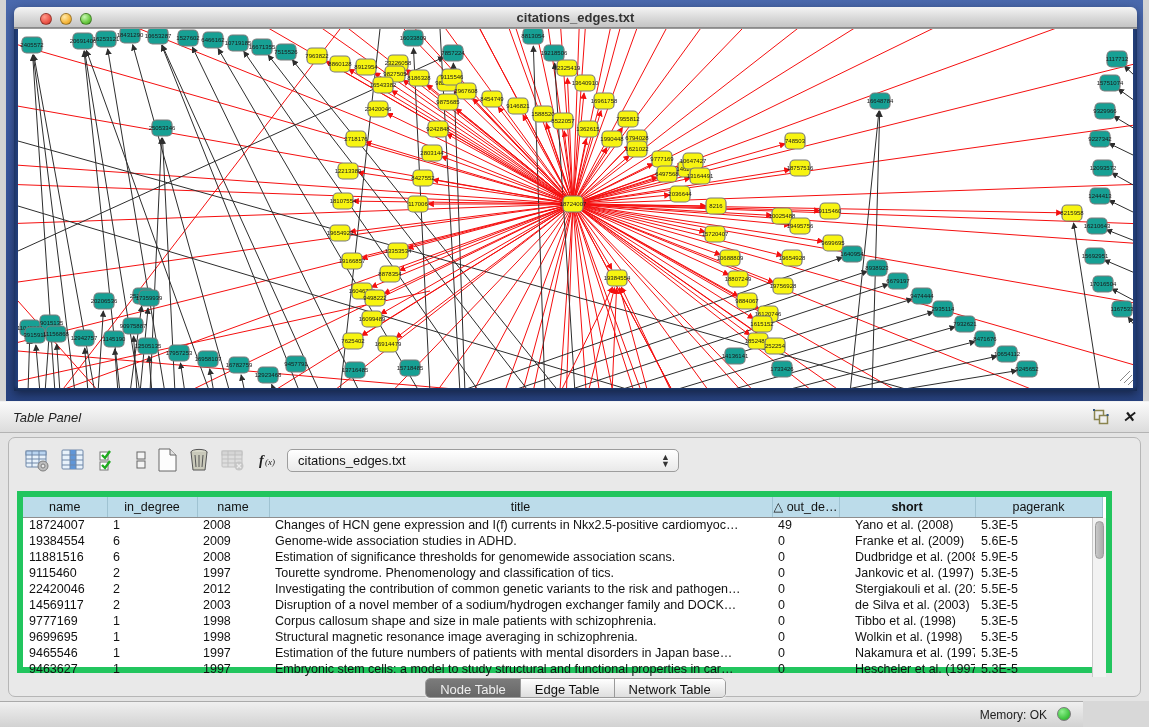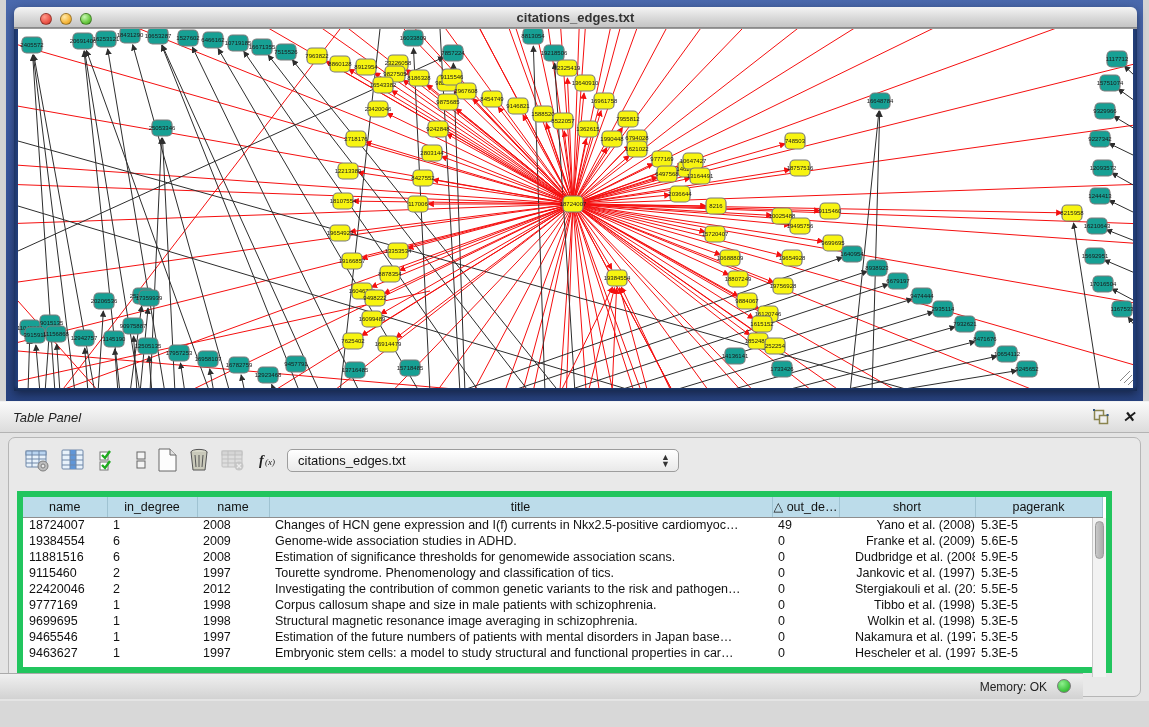--- a/index.html
+++ b/index.html
@@ -59,39 +59,39 @@
 
   
   #node-table-wrap { position:absolute; left:8px; top:53px; width:1095px; height:182px;
     border:6px solid #22c55e; background:#fff; }
   table { border-collapse:collapse; table-layout:fixed; width:1079px; }
   th { background:#bcdcea; font-weight:normal; font-size:12.5px; color:#111;
     height:20px; border-right:1px solid #9fc3d2; border-bottom:1px solid #8e8e8e;
     overflow:hidden; white-space:nowrap; }
   td { font-size:12.5px; color:#111; height:16px; padding:0 0 0 6px;
     overflow:hidden; white-space:nowrap; }
-  td.short-cell { padding-left:16px;text-align:right; }
+  td.short-cell { padding-left:16px; }
   #v-scroll { position:absolute; right:0; top:21px; width:14px; height:159px;
     background:#f2f2f2; border-left:1px solid #c9c9c9; }
   #v-thumb { position:absolute; left:2px; top:3px; width:9px; height:38px;
     background:linear-gradient(90deg,#c9c9c9,#ababab); border-radius:5px;
     border:1px solid #9a9a9a; }
 
   
   #table-tabs { position:absolute; left:0; top:240px; width:1133px; text-align:center; }
   #seg { display:inline-flex; border:1px solid #9a9a9a; border-radius:5px; overflow:hidden;
     box-shadow:0 1px 1px rgba(255,255,255,.8); }
   .seg-item { font-size:13px; padding:3px 14px 0 14px; cursor:pointer;
     background:linear-gradient(180deg,#ffffff,#dedede); color:#111;
     border-right:1px solid #9a9a9a; }
   .seg-item:last-child { border-right:none; }
   .seg-item.active { background:linear-gradient(180deg,#7b7b7b,#676767); color:#efefef; }
 
   
-  #status-bar { position:absolute; left:0; top:673px; width:1083px; height:26px;
+  #status-bar { position:absolute; left:0; top:701px; width:1083px; height:26px;
     background:linear-gradient(180deg,#f0f0f0,#d2d2d2); border-top:1px solid #aaa; }
   #memory-status { position:absolute; right:36px; top:6px; font-size:12px; color:#222; }
   #memory-indicator { position:absolute; right:12px; top:5px; width:14px; height:14px;
     border-radius:50%; border:1px solid #7a7a7a;
     background:radial-gradient(circle at 35% 30%, #8ef08e, #3ec43e 65%, #2da32d); }
 </style>
 </head>
 <body>
 <div id="app">
 
@@ -862,21 +862,21 @@
 
       <div id="node-table-wrap">
         <table id="data-table">
           <thead>
               <tr id="head-row">
                 <th style="width: 84px;">name</th>
                 <th style="width: 90px;">in_degree</th>
                 <th style="width: 72px;">name</th>
                 <th style="width: 503px;">title</th>
                 <th style="width: 67px;">△ out_de…</th>
-                <th style="width: 136px;">short</th>
+                <th style="width: 136px; font-weight: bold;">short</th>
                 <th style="width: 127px;">pagerank</th>
               </tr>
             </thead>
           <tbody id="body-rows">
               <tr>
                 <td>18724007</td>
                 <td>1</td>
                 <td>2008</td>
                 <td>Changes of HCN gene expression and I(f) currents in Nkx2.5-positive cardiomyoc…</td>
                 <td>49</td>
@@ -913,20 +913,29 @@
               <tr>
                 <td>22420046</td>
                 <td>2</td>
                 <td>2012</td>
                 <td>Investigating the contribution of common genetic variants to the risk and pathogen…</td>
                 <td>0</td>
                 <td class="short-cell">Stergiakouli et al. (2012)</td>
                 <td>5.5E-5</td>
               </tr>
               <tr>
+                <td>14569117</td>
+                <td>2</td>
+                <td>2003</td>
+                <td>Disruption of a novel member of a sodium/hydrogen exchanger family and DOCK…</td>
+                <td>0</td>
+                <td class="short-cell">de Silva et al. (2003)</td>
+                <td>5.3E-5</td>
+              </tr>
+              <tr>
                 <td>9777169</td>
                 <td>1</td>
                 <td>1998</td>
                 <td>Corpus callosum shape and size in male patients with schizophrenia.</td>
                 <td>0</td>
                 <td class="short-cell">Tibbo et al. (1998)</td>
                 <td>5.3E-5</td>
               </tr>
               <tr>
                 <td>9699695</td>

